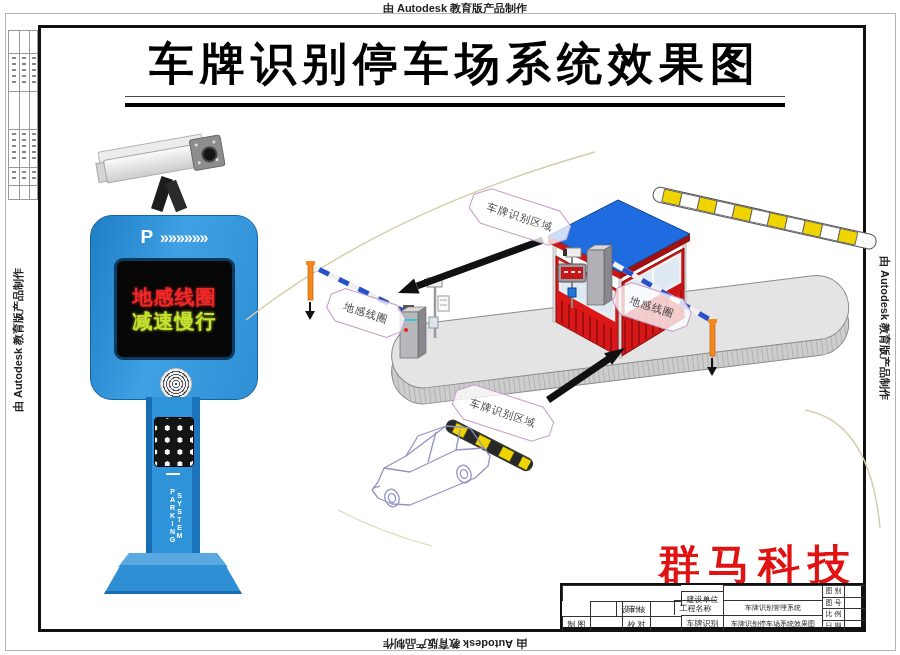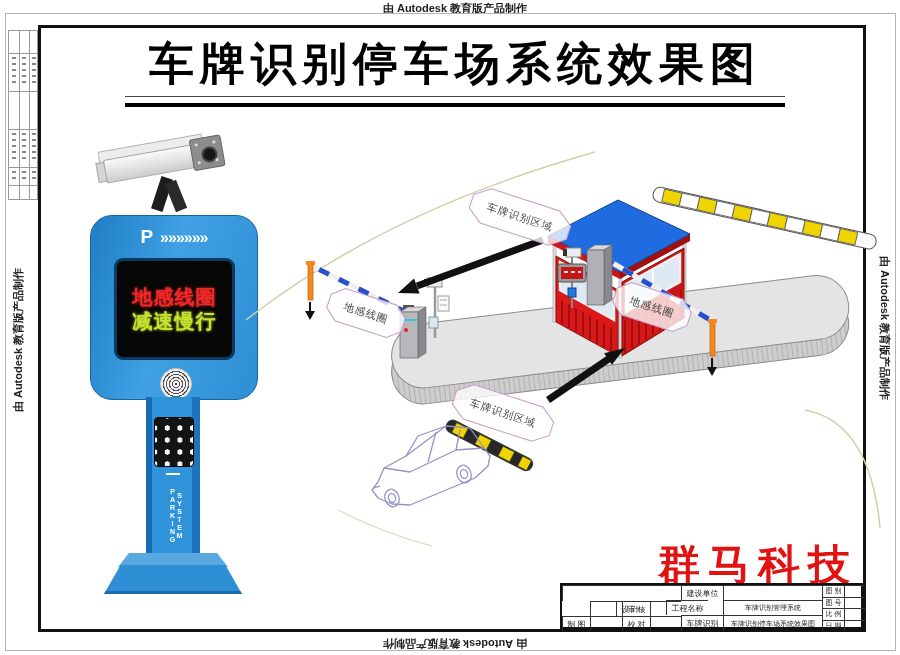--- a/index.html
+++ b/index.html
@@ -311,23 +311,23 @@
     <div class="c" style="left:0;top:0;width:119px;height:16px;"></div>
     <div class="c" style="left:16px;top:16px;width:28px;height:15px;margin-left:38px;">设 计</div>
     <div class="c" style="left:28px;top:16px;width:32px;height:15px;"></div>
     <div class="c" style="left:60px;top:16px;width:28px;height:15px;">审 核</div>
     <div class="c" style="left:88px;top:16px;width:31px;height:15px;"></div>
     <div class="c" style="left:0;top:31px;width:28px;height:15px;">制 图</div>
     <div class="c" style="left:28px;top:31px;width:32px;height:15px;"></div>
     <div class="c" style="left:60px;top:31px;width:28px;height:15px;">校 对</div>
     <div class="c" style="left:88px;top:31px;width:31px;height:15px;"></div>
 
-    <div class="c" style="left:119px;top:0;width:42px;height:15px;">建设单位</div>
+    <div class="c" style="left:119px;top:6px;width:42px;height:15px;">建设单位</div>
     <div class="c" style="left:161px;top:0;width:99px;height:15px;"></div>
-    <div class="c" style="left:104px;top:15px;width:42px;height:15px;font-family:Liberation Serif, serif;">工程名称</div>
+    <div class="c" style="left:112px;top:15px;width:42px;height:15px;font-family:Liberation Serif, serif;">工程名称</div>
     <div class="c cv" style="left:161px;top:15px;width:99px;height:15px;">车牌识别管理系统</div>
     <div class="c" style="left:119px;top:30px;width:42px;height:16px;">车牌识别</div>
     <div class="c cv" style="left:161px;top:30px;width:99px;height:16px;">车牌识别停车场系统效果图</div>
 
     <div class="c" style="left:260px;top:0;width:22px;height:11.5px;font-size:7px;">图 别</div>
     <div class="c" style="left:282px;top:0;width:21px;height:11.5px;"></div>
     <div class="c" style="left:260px;top:11.5px;width:22px;height:11.5px;font-size:7px;">图 号</div>
     <div class="c" style="left:282px;top:11.5px;width:21px;height:11.5px;"></div>
     <div class="c" style="left:260px;top:23px;width:22px;height:11.5px;font-size:7px;">比 例</div>
     <div class="c" style="left:282px;top:23px;width:21px;height:11.5px;"></div>

